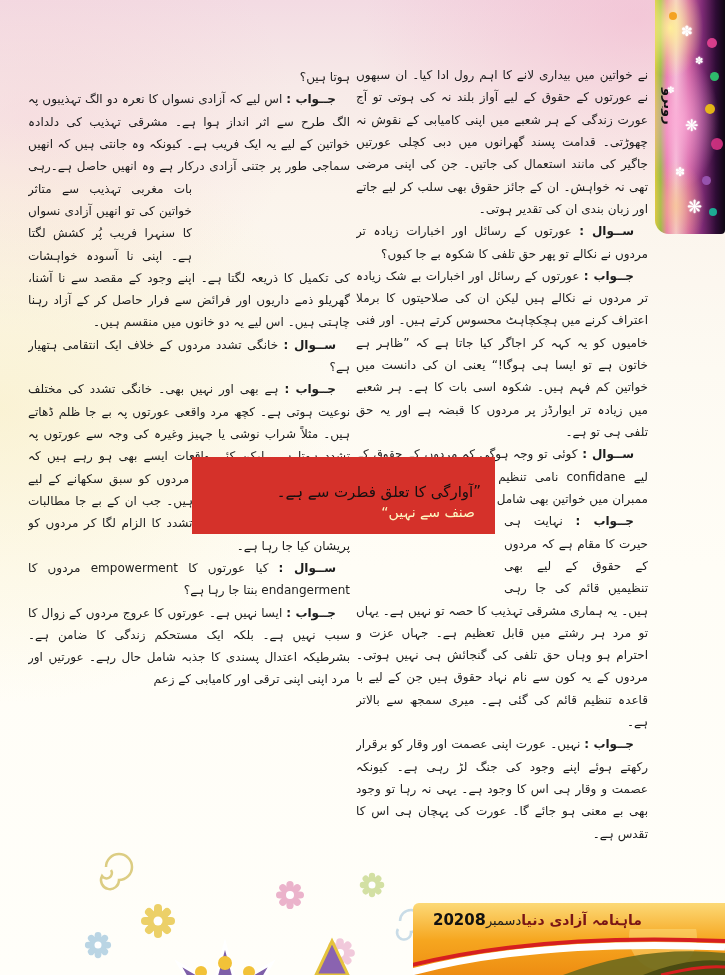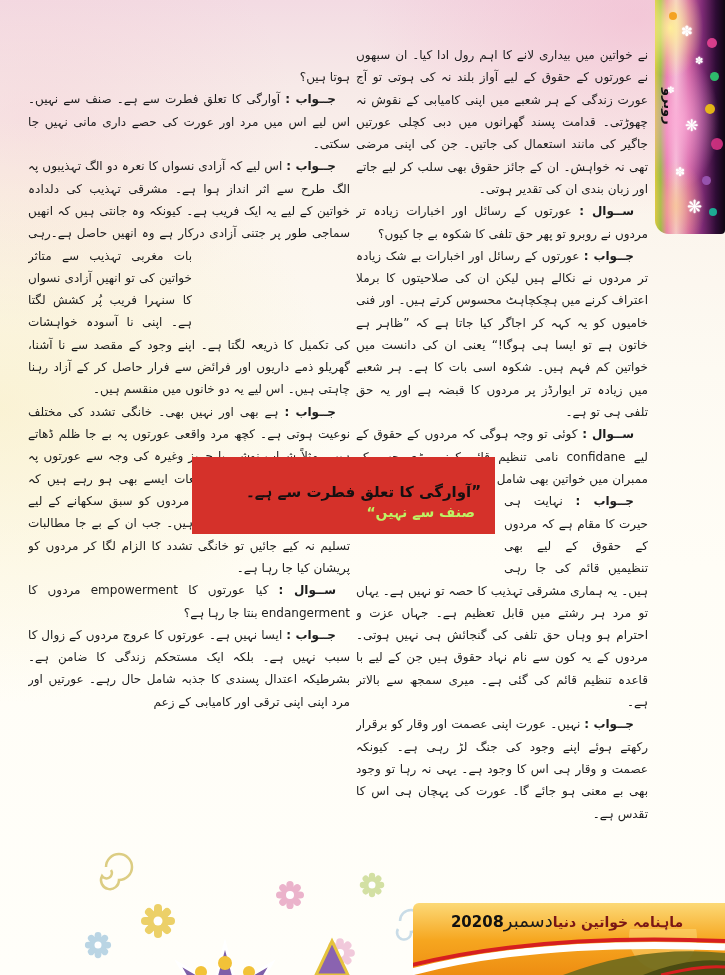--- a/index.html
+++ b/index.html
@@ -9,59 +9,59 @@
     background:
       radial-gradient(420px 300px at 88% 2%, rgba(242,177,203,.50), transparent 65%),
       radial-gradient(480px 420px at 0% 42%, rgba(248,238,196,.65), transparent 70%),
       radial-gradient(380px 300px at 4% 12%, rgba(244,205,214,.45), transparent 70%),
       linear-gradient(180deg,#f3dbe3 0%,#f7eae8 9%,#fbf4ec 20%,#fdfaf2 38%,#fffdf6 58%,#fffef9 100%);
   }
 
   
   .col{position:absolute;font-size:12px;line-height:1.86;color:#1d1d1d;
        text-align:justify;direction:rtl;overflow:hidden;}
-  .col-right{top:44px;right:77px;width:292px;height:842px;}
+  .col-right{top:64px;right:77px;width:292px;height:842px;}
   .col-left{top:66px;left:28px;width:322px;height:864px;}
   .para{margin:0;}
   .para.q{text-indent:14px;}
   .qlabel{font-weight:700;letter-spacing:.5px;}
   .wl{float:left;width:140px;height:80px;margin-right:8px;}
   .wr{float:right;width:150px;height:82px;margin-left:8px;}
 
   
   .quote-box{position:absolute;left:192px;top:457px;width:303px;height:77px;
     background:#d5312a;box-sizing:border-box;padding:17px 14px 6px 10px;
     display:flex;flex-direction:column;justify-content:center;gap:3px;
-    direction:rtl;font-weight:700;z-index:5;}
+    direction:rtl;font-weight:400;z-index:5;}
   .quote-l1{color:#161010;font-size:15px;}
-  .quote-l2{color:#bef264;font-size:14px;padding-right:6px;}
+  .quote-l2{color:#fef9c3;font-size:14px;padding-right:6px;}
 
   
   .strip{position:absolute;top:0;right:0;width:70px;height:234px;
     border-bottom-left-radius:14px;border-bottom-right-radius:4px;overflow:hidden;z-index:4;
     background:
       radial-gradient(44px 66px at 22% 12%, rgba(255,243,150,.95), transparent 75%),
       radial-gradient(54px 90px at 34% 52%, rgba(252,170,214,.85), transparent 75%),
       radial-gradient(40px 60px at 30% 88%, rgba(250,200,120,.6), transparent 75%),
       linear-gradient(90deg,#d9c937 0%,#8fba3c 8%,#e873ae 17%,#f3c3da 30%,#cf5ea2 48%,#7c2a74 68%,#2e0c35 87%,#0e0712 100%);}
   .strip .flw{position:absolute;color:#fff;line-height:1;text-shadow:0 0 2px rgba(255,255,255,.7);}
   .strip .dot{position:absolute;border-radius:50%;opacity:.9;}
   .strip-label{position:absolute;top:88px;left:6px;writing-mode:vertical-rl;
     color:#141414;font-weight:700;font-size:13px;letter-spacing:3px;}
 
   
   .footer{position:absolute;left:413px;top:903px;width:312px;height:72px;overflow:hidden;
     background:linear-gradient(180deg,#fcd977 0%,#f8b country 0,#f6a61f 52%,#ee8d12 100%);
     background:linear-gradient(180deg,#fcd977 0%,#f6a61f 52%,#ee8d12 100%);
     border-top-left-radius:6px;z-index:3;}
   .footer-row{position:relative;display:flex;direction:ltr;align-items:baseline;
-    gap:0;padding:7px 24px 0 20px;white-space:nowrap;justify-content:center;}
+    gap:0;padding:7px 24px 0 20px;white-space:nowrap;}
   .ft-year{font-weight:700;font-size:15px;color:#111;}
   .ft-page{font-weight:700;font-size:16px;color:#111;}
-  .ft-month{font-size:18px;color:#1a1a1a;}
+  .ft-month{font-size:13px;color:#1a1a1a;}
   .ft-mag{font-weight:700;font-size:14px;color:#7a1616;}
   .footer svg{position:absolute;left:0;bottom:0;display:block;}
 
   
   .deco-bottom{position:absolute;left:40px;bottom:0;width:420px;height:150px;z-index:1;}
 </style>
 </head>
 <body>
 
 <div class="page">
@@ -78,32 +78,32 @@
     <span class="dot" style="left:50px;top:104px;width:10px;height:10px;background:#f1c40f;"></span>
     <span class="dot" style="left:56px;top:138px;width:12px;height:12px;background:#d63384;"></span>
     <span class="dot" style="left:47px;top:176px;width:9px;height:9px;background:#9b59b6;"></span>
     <span class="dot" style="left:54px;top:208px;width:8px;height:8px;background:#1abc9c;"></span>
     <span class="dot" style="left:14px;top:12px;width:8px;height:8px;background:#f39c12;"></span>
     <div class="strip-label">روبرو</div>
   </div>
 
   <div class="col col-right">
     <p class="para"><span>نے خواتین میں بیداری لانے کا اہم رول ادا کیا۔ ان سبھوں نے عورتوں کے حقوق کے لیے آواز بلند نہ کی ہوتی تو آج عورت زندگی کے ہر شعبے میں اپنی کامیابی کے نقوش نہ چھوڑتی۔ قدامت پسند گھرانوں میں دبی کچلی عورتیں جاگیر کی مانند استعمال کی جاتیں۔ جن کی اپنی مرضی تھی نہ خواہش۔ ان کے جائز حقوق بھی سلب کر لیے جاتے اور زبان بندی ان کی تقدیر ہوتی۔</span></p>
-    <p class="para q"><b class="qlabel">ســوال :</b> <span>عورتوں کے رسائل اور اخبارات زیادہ تر مردوں نے روبرو تو پھر حق تلفی کا شکوہ بے جا کیوں؟</span></p>
+    <p class="para q"><b class="qlabel">ســوال :</b> <span>عورتوں کے رسائل اور اخبارات زیادہ تر مردوں نے نکالے تو پھر حق تلفی کا شکوہ بے جا کیوں؟</span></p>
     <p class="para q"><b class="qlabel">جــواب :</b> <span>عورتوں کے رسائل اور اخبارات بے شک زیادہ تر مردوں نے نکالے ہیں لیکن ان کی صلاحیتوں کا برملا اعتراف کرنے میں ہچکچاہٹ محسوس کرتے ہیں۔ اور فنی خامیوں کو یہ کہہ کر اجاگر کیا جاتا ہے کہ ”ظاہر ہے خاتون ہے تو ایسا ہی ہوگا!“ یعنی ان کی دانست میں خواتین کم فہم ہیں۔ شکوہ اسی بات کا ہے۔ ہر شعبے میں زیادہ تر ایوارڈز پر مردوں کا قبضہ ہے اور یہ حق تلفی ہی تو ہے۔</span></p>
     <p class="para q"><b class="qlabel">ســوال :</b> <span>کوئی تو وجہ ہوگی کہ مردوں کے حقوق کے لیے confidane نامی تنظیم قائم کرنی پڑی جس کے ممبران میں خواتین بھی شامل ہیں۔؟</span></p>
     <p class="para q"><span class="wl"></span><b class="qlabel">جــواب :</b> <span>نہایت ہی حیرت کا مقام ہے کہ مردوں کے حقوق کے لیے بھی تنظیمیں قائم کی جا رہی ہیں۔ یہ ہماری مشرقی تہذیب کا حصہ تو نہیں ہے۔ یہاں تو مرد ہر رشتے میں قابل تعظیم ہے۔ جہاں عزت و احترام ہو وہاں حق تلفی کی گنجائش ہی نہیں ہوتی۔ مردوں کے یہ کون سے نام نہاد حقوق ہیں جن کے لیے با قاعدہ تنظیم قائم کی گئی ہے۔ میری سمجھ سے بالاتر ہے۔</span></p>
     <p class="para q"><b class="qlabel">جــواب :</b> <span>نہیں۔ عورت اپنی عصمت اور وقار کو برقرار رکھتے ہوئے اپنے وجود کی جنگ لڑ رہی ہے۔ کیونکہ عصمت و وقار ہی اس کا وجود ہے۔ یہی نہ رہا تو وجود بھی بے معنی ہو جائے گا۔ عورت کی پہچان ہی اس کا تقدس ہے۔</span></p>
 
   </div>
 
   <div class="col col-left">
     <p class="para"><span>ہوتا ہیں؟</span></p>
-    <p class="para q"><b class="qlabel">جــواب :</b> <span>آوارگی کا تعلق فطرت سے ہے۔ صنف سے نہیں۔ اس لیے اس میں مرد اور عورت کی حصے داری مانی نہیں جا سکتی۔</span></p>
     <p class="para q"><b class="qlabel">جــواب :</b> <span>اس لیے کہ آزادی نسواں کا نعرہ دو الگ تہذیبوں پہ الگ طرح سے اثر انداز ہوا ہے۔ مشرقی تہذیب کی دلدادہ خواتین کے لیے یہ ایک فریب ہے۔ کیونکہ وہ جانتی ہیں کہ انھیں سماجی طور پر جتنی آزادی درکار ہے وہ انھیں حاصل ہے۔</span><span class="wr"></span><span>رہی بات مغربی تہذیب سے متاثر خواتین کی تو انھیں آزادی نسواں کا سنہرا فریب پُر کشش لگتا ہے۔ اپنی نا آسودہ خواہشات کی تکمیل کا ذریعہ لگتا ہے۔ اپنے وجود کے مقصد سے نا آشنا، گھریلو ذمے داریوں اور فرائض سے فرار حاصل کر کے آزاد رہنا چاہتی ہیں۔ اس لیے یہ دو خانوں میں منقسم ہیں۔</span></p>
+    <p class="para q"><b class="qlabel">ســوال :</b> <span>خانگی تشدد مردوں کے خلاف ایک انتقامی ہتھیار ہے؟</span></p>
     <p class="para q"><b class="qlabel">جــواب :</b> <span>ہے بھی اور نہیں بھی۔ خانگی تشدد کی مختلف نوعیت ہوتی ہے۔ کچھ مرد واقعی عورتوں پہ بے جا ظلم ڈھاتے ہیں۔ مثلاً شراب نوشی یا جہیز وغیرہ کی وجہ سے عورتوں پہ تشدد ہوتا ہے۔ لیکن کئی واقعات ایسے بھی ہو رہے ہیں کہ عورتیں انتقامی جذبے کے تحت مردوں کو سبق سکھانے کے لیے اس کا غلط استعمال کر رہی ہیں۔ جب ان کے بے جا مطالبات تسلیم نہ کیے جائیں تو خانگی تشدد کا الزام لگا کر مردوں کو پریشان کیا جا رہا ہے۔</span></p>
     <p class="para q"><b class="qlabel">ســوال :</b> <span>کیا عورتوں کا empowerment مردوں کا endangerment بنتا جا رہا ہے؟</span></p>
     <p class="para q"><b class="qlabel">جــواب :</b> <span>ایسا نہیں ہے۔ عورتوں کا عروج مردوں کے زوال کا سبب نہیں ہے۔ بلکہ ایک مستحکم زندگی کا ضامن ہے۔ بشرطیکہ اعتدال پسندی کا جذبہ شامل حال رہے۔ عورتیں اور مرد اپنی اپنی ترقی اور کامیابی کے زعم</span></p>
   </div>
 
   <div class="quote-box">
     <div class="quote-l1">”آوارگی کا تعلق فطرت سے ہے۔</div>
     <div class="quote-l2">صنف سے نہیں“</div>
   </div>
 
@@ -143,21 +143,21 @@
 
       <polygon points="276,150 292,116 308,150" fill="#8a63b0" stroke="#e5c33c" stroke-width="3"></polygon>
     </svg>
   </div>
 
   <div class="footer">
     <div class="footer-row">
       <span class="ft-year">2020</span>
       <span class="ft-page">8</span>
       <span class="ft-month">دسمبر</span>
-      <span class="ft-mag">ماہنامہ خواتین دنیا</span>
+      <span class="ft-mag">ماہنامہ آزادی دنیا</span>
     </div>
     <svg width="312" height="46" viewBox="0 0 312 46">
       <circle cx="250" cy="8" r="34" fill="rgba(255,238,160,.35)"></circle>
       <path d="M150,46 Q230,16 312,24 L312,46 Z" fill="#6e6a1d" opacity=".9"></path>
       <path d="M230,46 Q275,28 312,32 L312,46 Z" fill="#4a4a12"></path>
       <path d="M-5,44 Q120,10 312,18" stroke="#ffffff" stroke-width="7" fill="none"></path>
       <path d="M-5,37 Q125,4 312,12" stroke="#d61f1f" stroke-width="4" fill="none"></path>
       <path d="M248,46 Q288,36 312,38" stroke="#d61f1f" stroke-width="3" fill="none"></path>
     </svg>
   </div>

